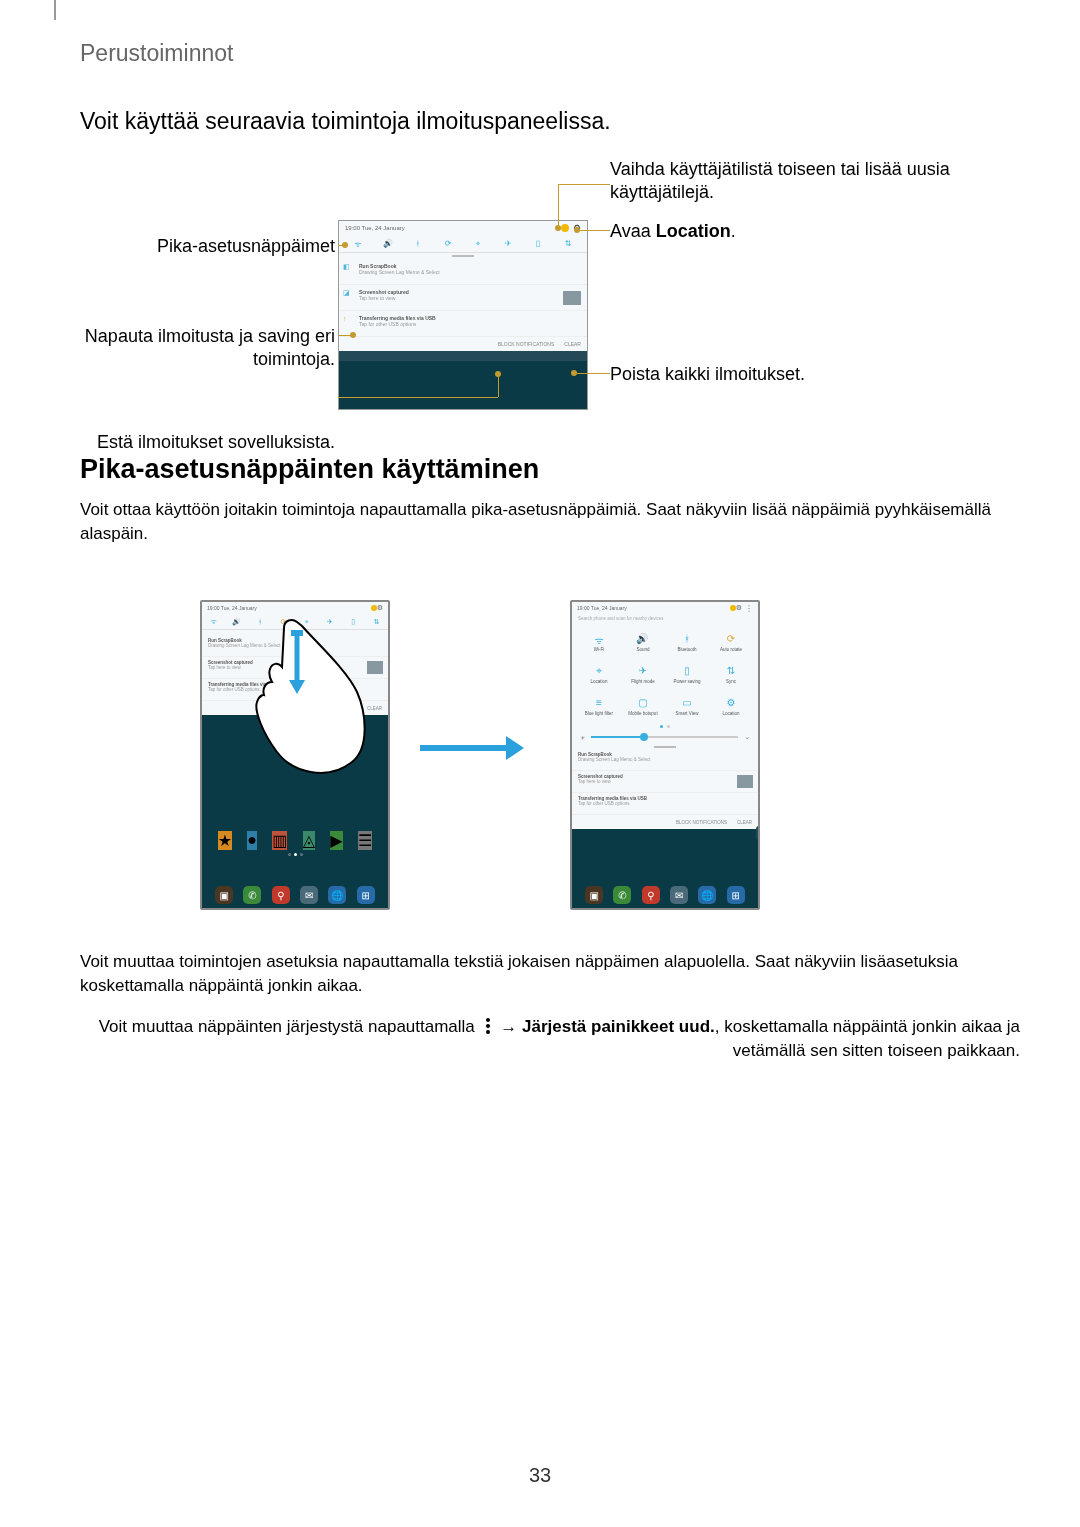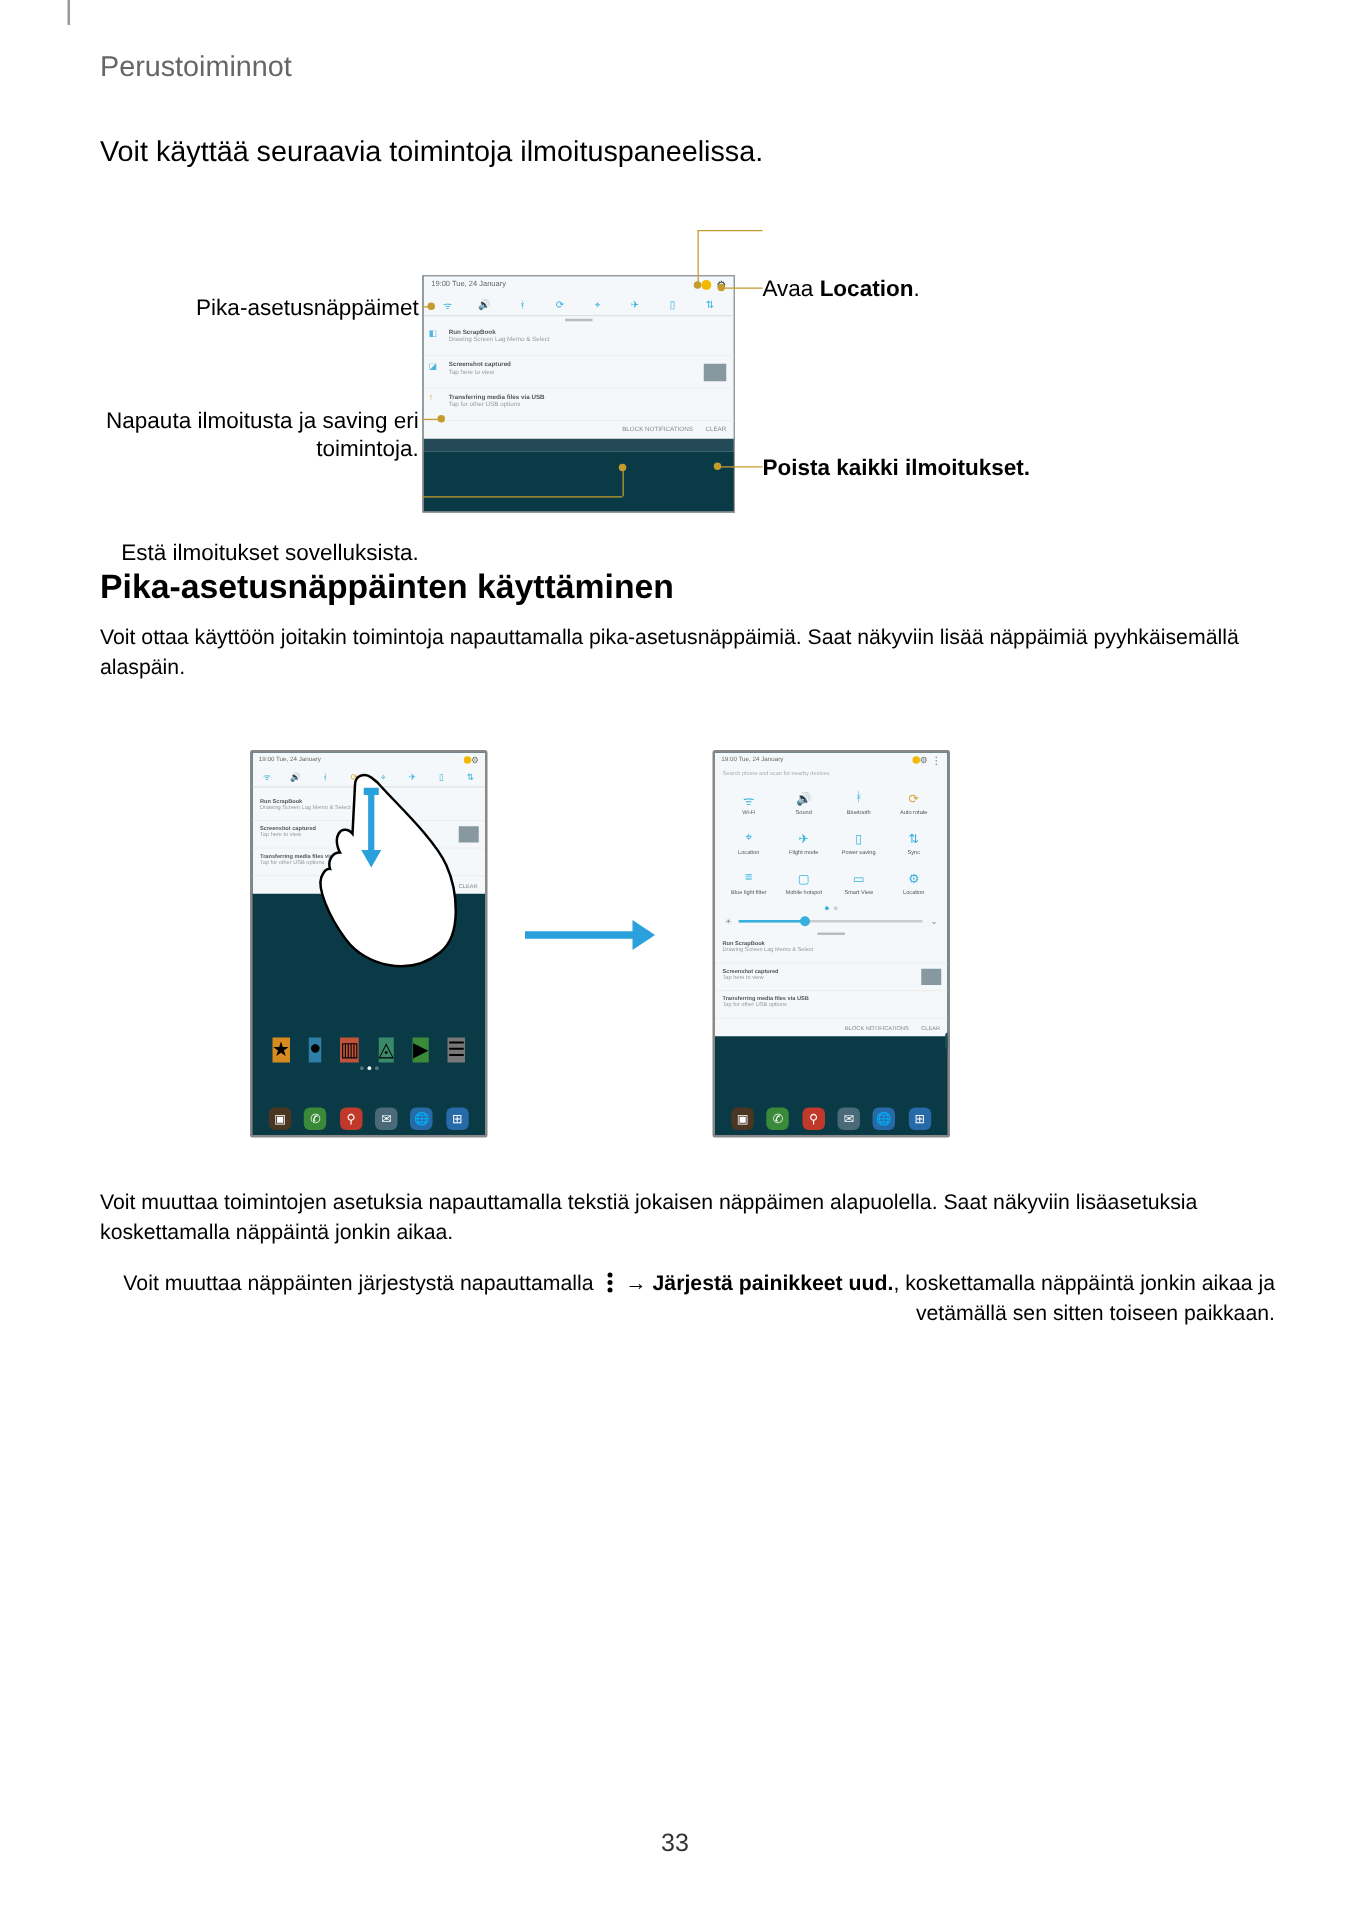--- a/index.html
+++ b/index.html
@@ -320,31 +320,32 @@
         </div>
       </div>
       <div class="bottom-row">
         <span>BLOCK NOTIFICATIONS</span>
         <span>CLEAR</span>
       </div>
       <div class="blockbar"></div>
     </div>
   </div>
 
+  <div class="callout" style="top:8px; left:530px; width:360px;">Vaihda käyttäjätilistä toiseen tai lisää uusia käyttäjätilejä.</div>
   <div class="leader" style="top:34px; left:478px; width:52px;"></div>
   <div class="leader-v" style="top:34px; left:478px; height:44px;"></div>
   <div class="dot" style="top:75px; left:475px;"></div>
 
   <div class="callout" style="top:70px; left:530px;">
     <span>Avaa </span><b>Location</b><span>.</span>
   </div>
   <div class="leader" style="top:80px; left:498px; width:32px;"></div>
   <div class="dot" style="top:77px; left:494px;"></div>
 
-  <div class="callout" style="top:213px; left:530px;font-weight:bold;">Poista kaikki ilmoitukset.</div>
+  <div class="callout" style="top:213px; left:530px;">Poista kaikki ilmoitukset.</div>
   <div class="leader" style="top:223px; left:495px; width:35px;"></div>
   <div class="dot" style="top:220px; left:491px;"></div>
 
   <div class="callout" style="top:85px; left:50px; width:205px; text-align:right;">Pika-asetusnäppäimet</div>
   <div class="leader" style="top:95px; left:258px; width:6px;"></div>
   <div class="dot" style="top:92px; left:262px;"></div>
 
   <div class="callout" style="top:175px; left:0px; width:255px; text-align:right;">Napauta ilmoitusta ja saving eri toimintoja.</div>
   <div class="leader" style="top:185px; left:258px; width:14px;"></div>
   <div class="dot" style="top:182px; left:270px;"></div>

